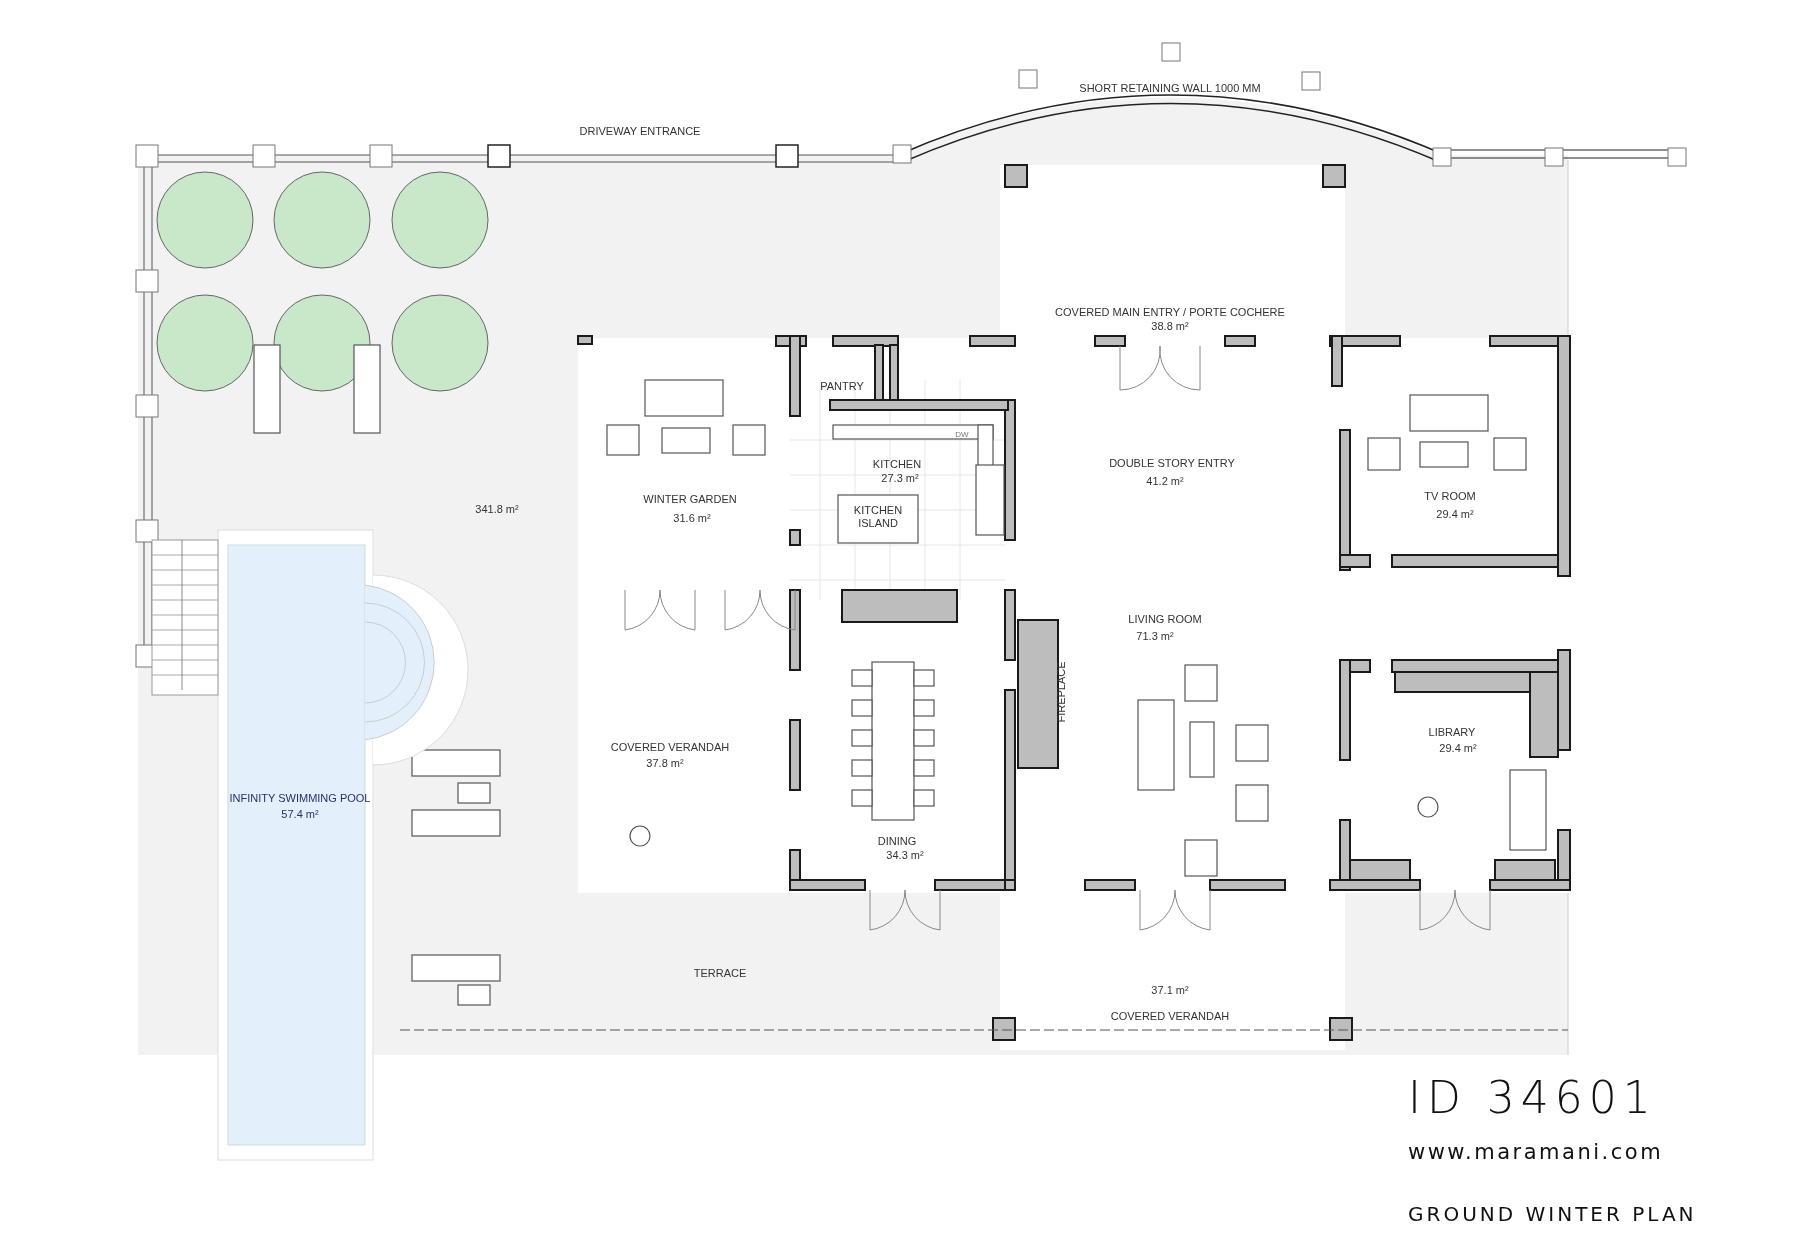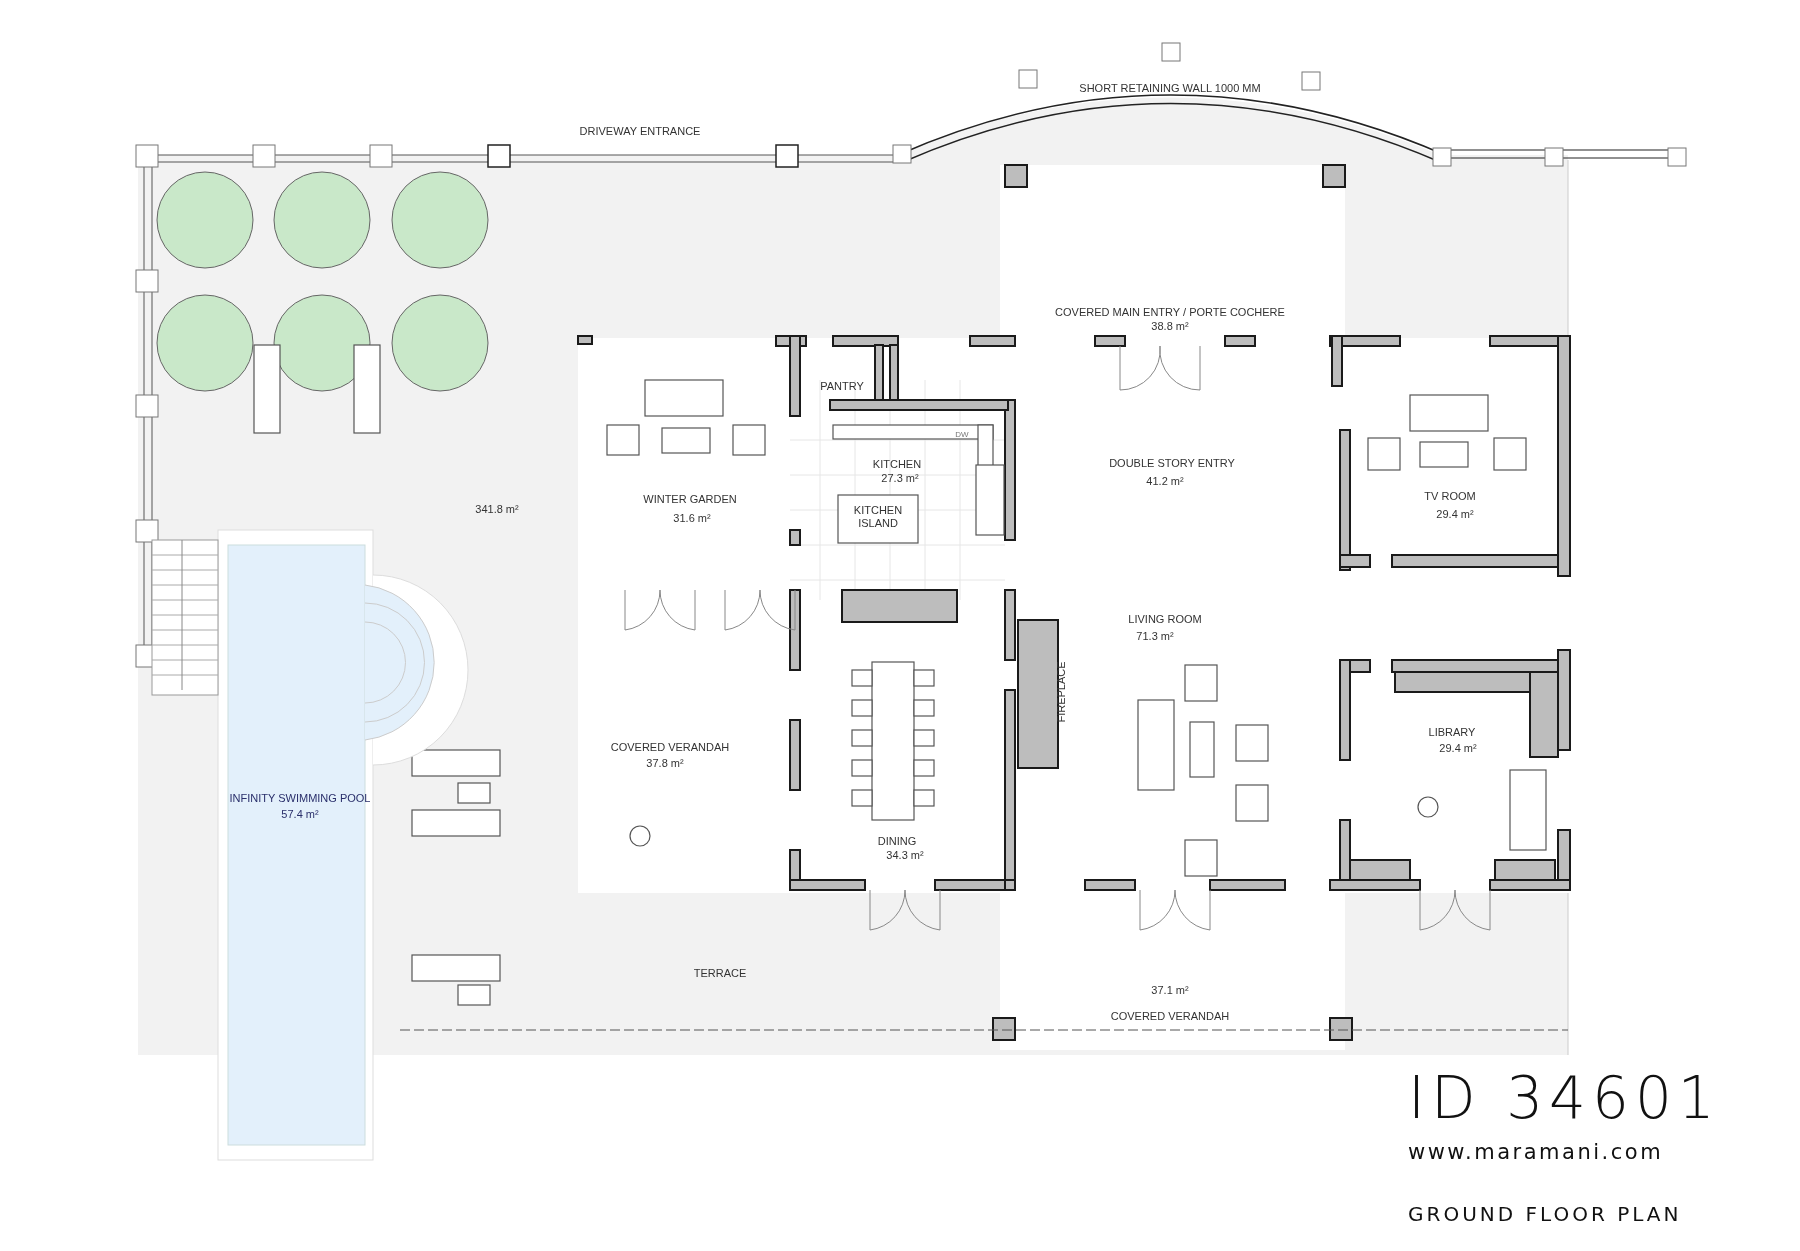--- a/index.html
+++ b/index.html
@@ -5,21 +5,21 @@
     html, body { margin: 0; padding: 0; background: #ffffff; }
     body { width: 1800px; height: 1251px; position: relative; overflow: hidden; font-family: "Liberation Sans", sans-serif; }
     #plan { position: absolute; left: 0; top: 0; width: 1800px; height: 1251px; }
     .lbl { font-family: "Liberation Sans", sans-serif; font-size: 11px; fill: #333333; text-anchor: middle; }
     .lbl-pool { font-family: "Liberation Sans", sans-serif; font-size: 11px; fill: #2a2f6b; text-anchor: middle; }
     .wall { fill: #bdbdbd; stroke: #1a1a1a; stroke-width: 2; }
     .furn { fill: #ffffff; stroke: #555; stroke-width: 1.2; }
     .tree { fill: #c9e8c9; stroke: #666; stroke-width: 1; }
     .door { fill: none; stroke: #888; stroke-width: 1; }
     .title-block { position: absolute; left: 1408px; top: 1068px; color: #111; font-family: "DejaVu Sans", sans-serif; }
-    .title-id { font-size: 58px; letter-spacing: 6px; font-weight: 300; line-height: 60px; }
+    .title-id { font-size: 44px; letter-spacing: 6px; font-weight: 300; line-height: 60px; }
     .title-url { font-size: 21px; letter-spacing: 2.5px; margin-top: 12px; }
     .title-plan { font-size: 20px; letter-spacing: 3px; margin-top: 38px; }
   </style>
 </head>
 <body>
 
 <svg id="plan" viewBox="0 0 1800 1251" xmlns="http://www.w3.org/2000/svg">
 
   <g>
     <rect x="138" y="155" width="1430" height="900" fill="#f2f2f2"></rect>
@@ -260,14 +260,14 @@
     <text class="lbl" x="497" y="513">341.8 m²</text>
     <text class="lbl" x="720" y="977">TERRACE</text>
     <text class="lbl-pool" x="300" y="802">INFINITY SWIMMING POOL</text>
     <text class="lbl-pool" x="300" y="818">57.4 m²</text>
   </g>
 </svg>
 
 <div class="title-block">
   <div class="title-id">ID 34601</div>
   <div class="title-url">www.maramani.com</div>
-  <div class="title-plan">GROUND FLOOR PLAN</div>
+  <div class="title-plan">GROUND WINTER PLAN</div>
 </div>
 
 </body></html>

